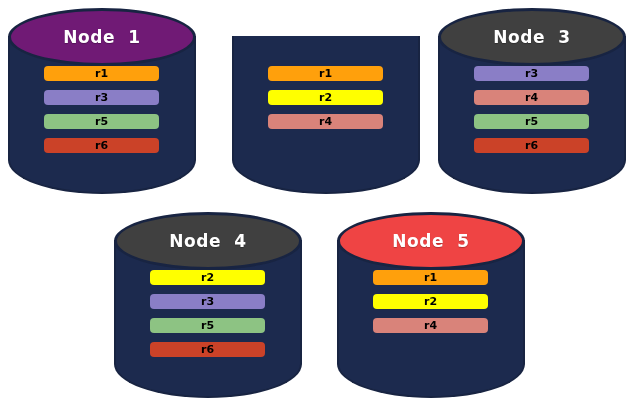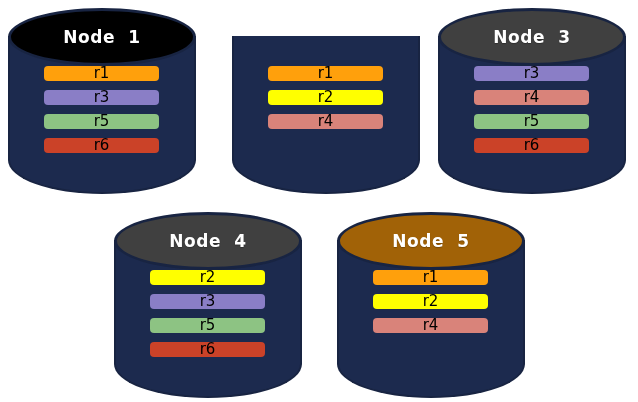--- a/index.html
+++ b/index.html
@@ -64,39 +64,39 @@
     flex-direction: column;
     gap: 9px;
     z-index: 3;
   }
   .bar {
     height: 15px;
     border-radius: 4px;
     display: flex;
     align-items: center;
     justify-content: center;
-    font-size: 15px;
-    font-weight: normal;
+    font-size: 11px;
+    font-weight: bold;
     color: #000000;
     line-height: 1;
   }
 </style>
 </head>
 <body>
 
 <div class="stage">
     <div class="cyl" style="left: 8px; top: 8px;">
       <div class="cyl-body" style="background: rgb(28, 42, 78);"></div>
       <div class="bars">
         <div class="bar" style="background: rgb(255, 160, 12);">r1</div>
         <div class="bar" style="background: rgb(138, 126, 198);">r3</div>
         <div class="bar" style="background: rgb(141, 195, 131);">r5</div>
         <div class="bar" style="background: rgb(203, 66, 40);">r6</div>
       </div>
-      <div class="cyl-top" style="background: #000000;">
+      <div class="cyl-top" style="background: #701a75;">
         <span class="cyl-title">Node 1</span>
       </div>
     </div>
     <div class="cyl" style="left: 232px; top: 8px;">
       <div class="cyl-body" style="background: rgb(28, 42, 78);"></div>
       <div class="bars">
         <div class="bar" style="background: rgb(255, 160, 12);">r1</div>
         <div class="bar" style="background: rgb(255, 255, 0);">r2</div>
         <div class="bar" style="background: rgb(217, 131, 122);">r4</div>
       </div>
@@ -125,17 +125,17 @@
         <span class="cyl-title">Node 4</span>
       </div>
     </div>
     <div class="cyl" style="left: 337px; top: 212px;">
       <div class="cyl-body" style="background: rgb(28, 42, 78);"></div>
       <div class="bars">
         <div class="bar" style="background: rgb(255, 160, 12);">r1</div>
         <div class="bar" style="background: rgb(255, 255, 0);">r2</div>
         <div class="bar" style="background: rgb(217, 131, 122);">r4</div>
       </div>
-      <div class="cyl-top" style="background: #a16207;">
+      <div class="cyl-top" style="background: #ef4444;">
         <span class="cyl-title">Node 5</span>
       </div>
     </div>
   </div>
 
 </body></html>

